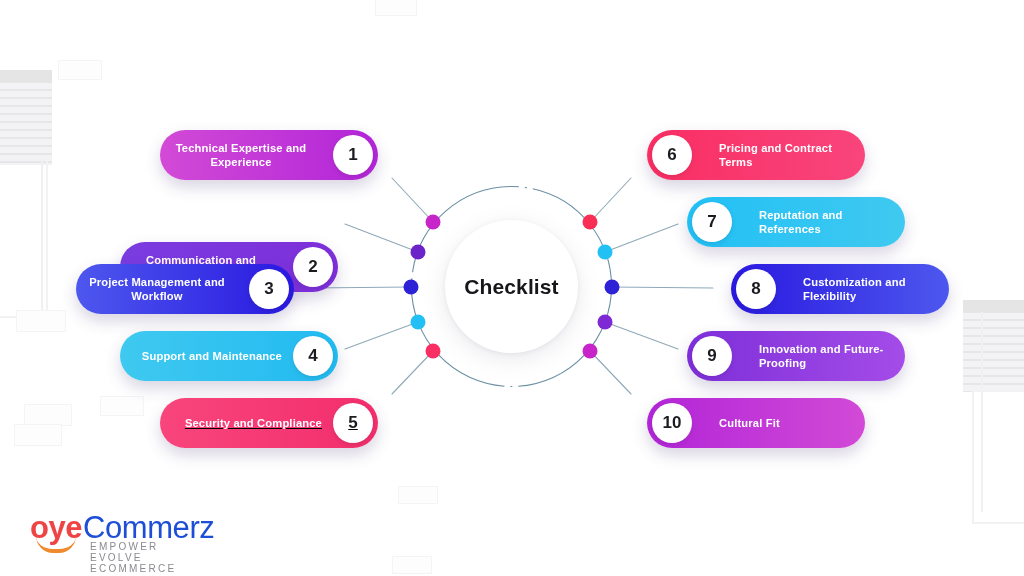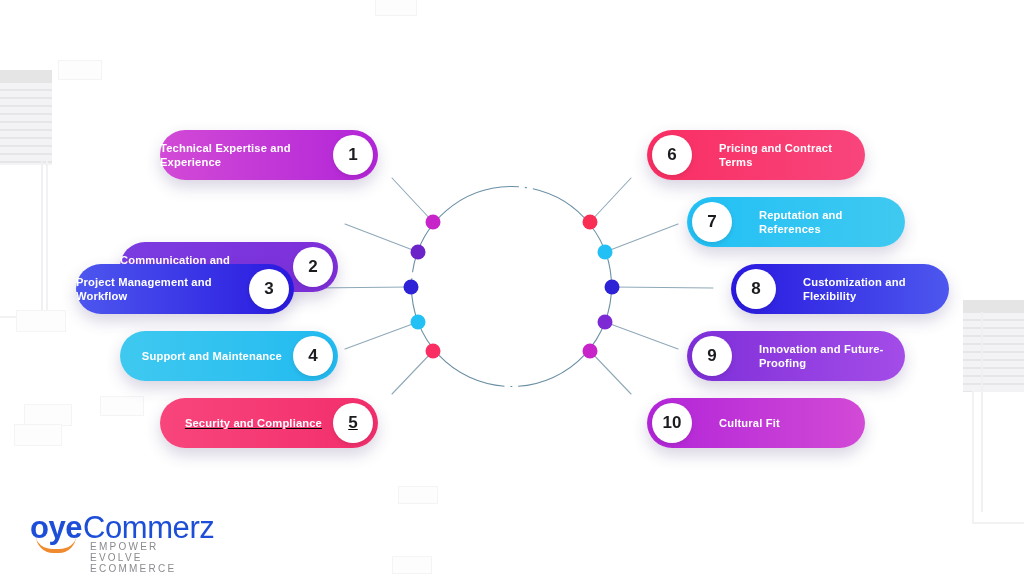--- a/index.html
+++ b/index.html
@@ -121,40 +121,40 @@
   .pill .plabel {
     color: #ffffff;
     font-size: 11.2px;
     font-weight: 700;
     line-height: 14px;
     letter-spacing: .15px;
   }
 
   
   .pill.left { justify-content: flex-end; padding-right: 5px; }
-  .pill.left .plabel { text-align: left; padding-right: 11px; }
+  .pill.left .plabel { text-align: center; padding-right: 11px; }
 
   
   .pill.right { justify-content: flex-start; padding-left: 5px; }
   .pill.right .plabel { text-align: left; padding-left: 27px; }
 
   
   #logo {
     position: absolute;
     left: 30px;
     top: 512px;
     height: 42px;
     display: flex;
     align-items: flex-start;
   }
   #logo-oye-wrap { position: relative; }
   #logo-oye {
     font-size: 31px;
     font-weight: 700;
-    color: #1d4ed8;
+    color: #ef4444;
     letter-spacing: -0.5px;
     line-height: 32px;
   }
   #logo-smile {
     position: absolute;
     left: 6px;
     top: 24px;
     width: 40px;
     height: 13px;
     border-bottom: 4px solid #f08a2e;
@@ -232,20 +232,23 @@
           <circle cx="44" cy="187" r="7.5" fill="#f92e63"></circle>
           <circle cx="201" cy="58" r="7.5" fill="#f92e55"></circle>
           <circle cx="216" cy="88" r="7.5" fill="#22c0f5"></circle>
           <circle cx="223" cy="123" r="7.5" fill="#2d22d6"></circle>
           <circle cx="216" cy="158" r="7.5" fill="#7d29d4"></circle>
           <circle cx="201" cy="187" r="7.5" fill="#c724c9"></circle>
         </g>
     </svg>
   </div>
 
+  <div id="center-disc">
+    <span id="center-label">Checklist</span>
+  </div>
 
   <div id="pills">
       <div class="pill left" style="left: 160px; top: 130px; width: 218px; background: linear-gradient(90deg, rgb(210, 74, 214) 0%, rgb(178, 37, 216) 100%);">
         <div class="plabel">Technical Expertise and Experience</div>
         <div class="badge">1</div>
       </div>
       <div class="pill left" style="left: 120px; top: 197px; width: 218px; background: linear-gradient(90deg, rgb(122, 60, 224) 0%, rgb(126, 47, 217) 100%); margin-top: 45px;">
         <div class="plabel">Communication and Collaboration</div>
         <div class="badge">2</div>
       </div>

